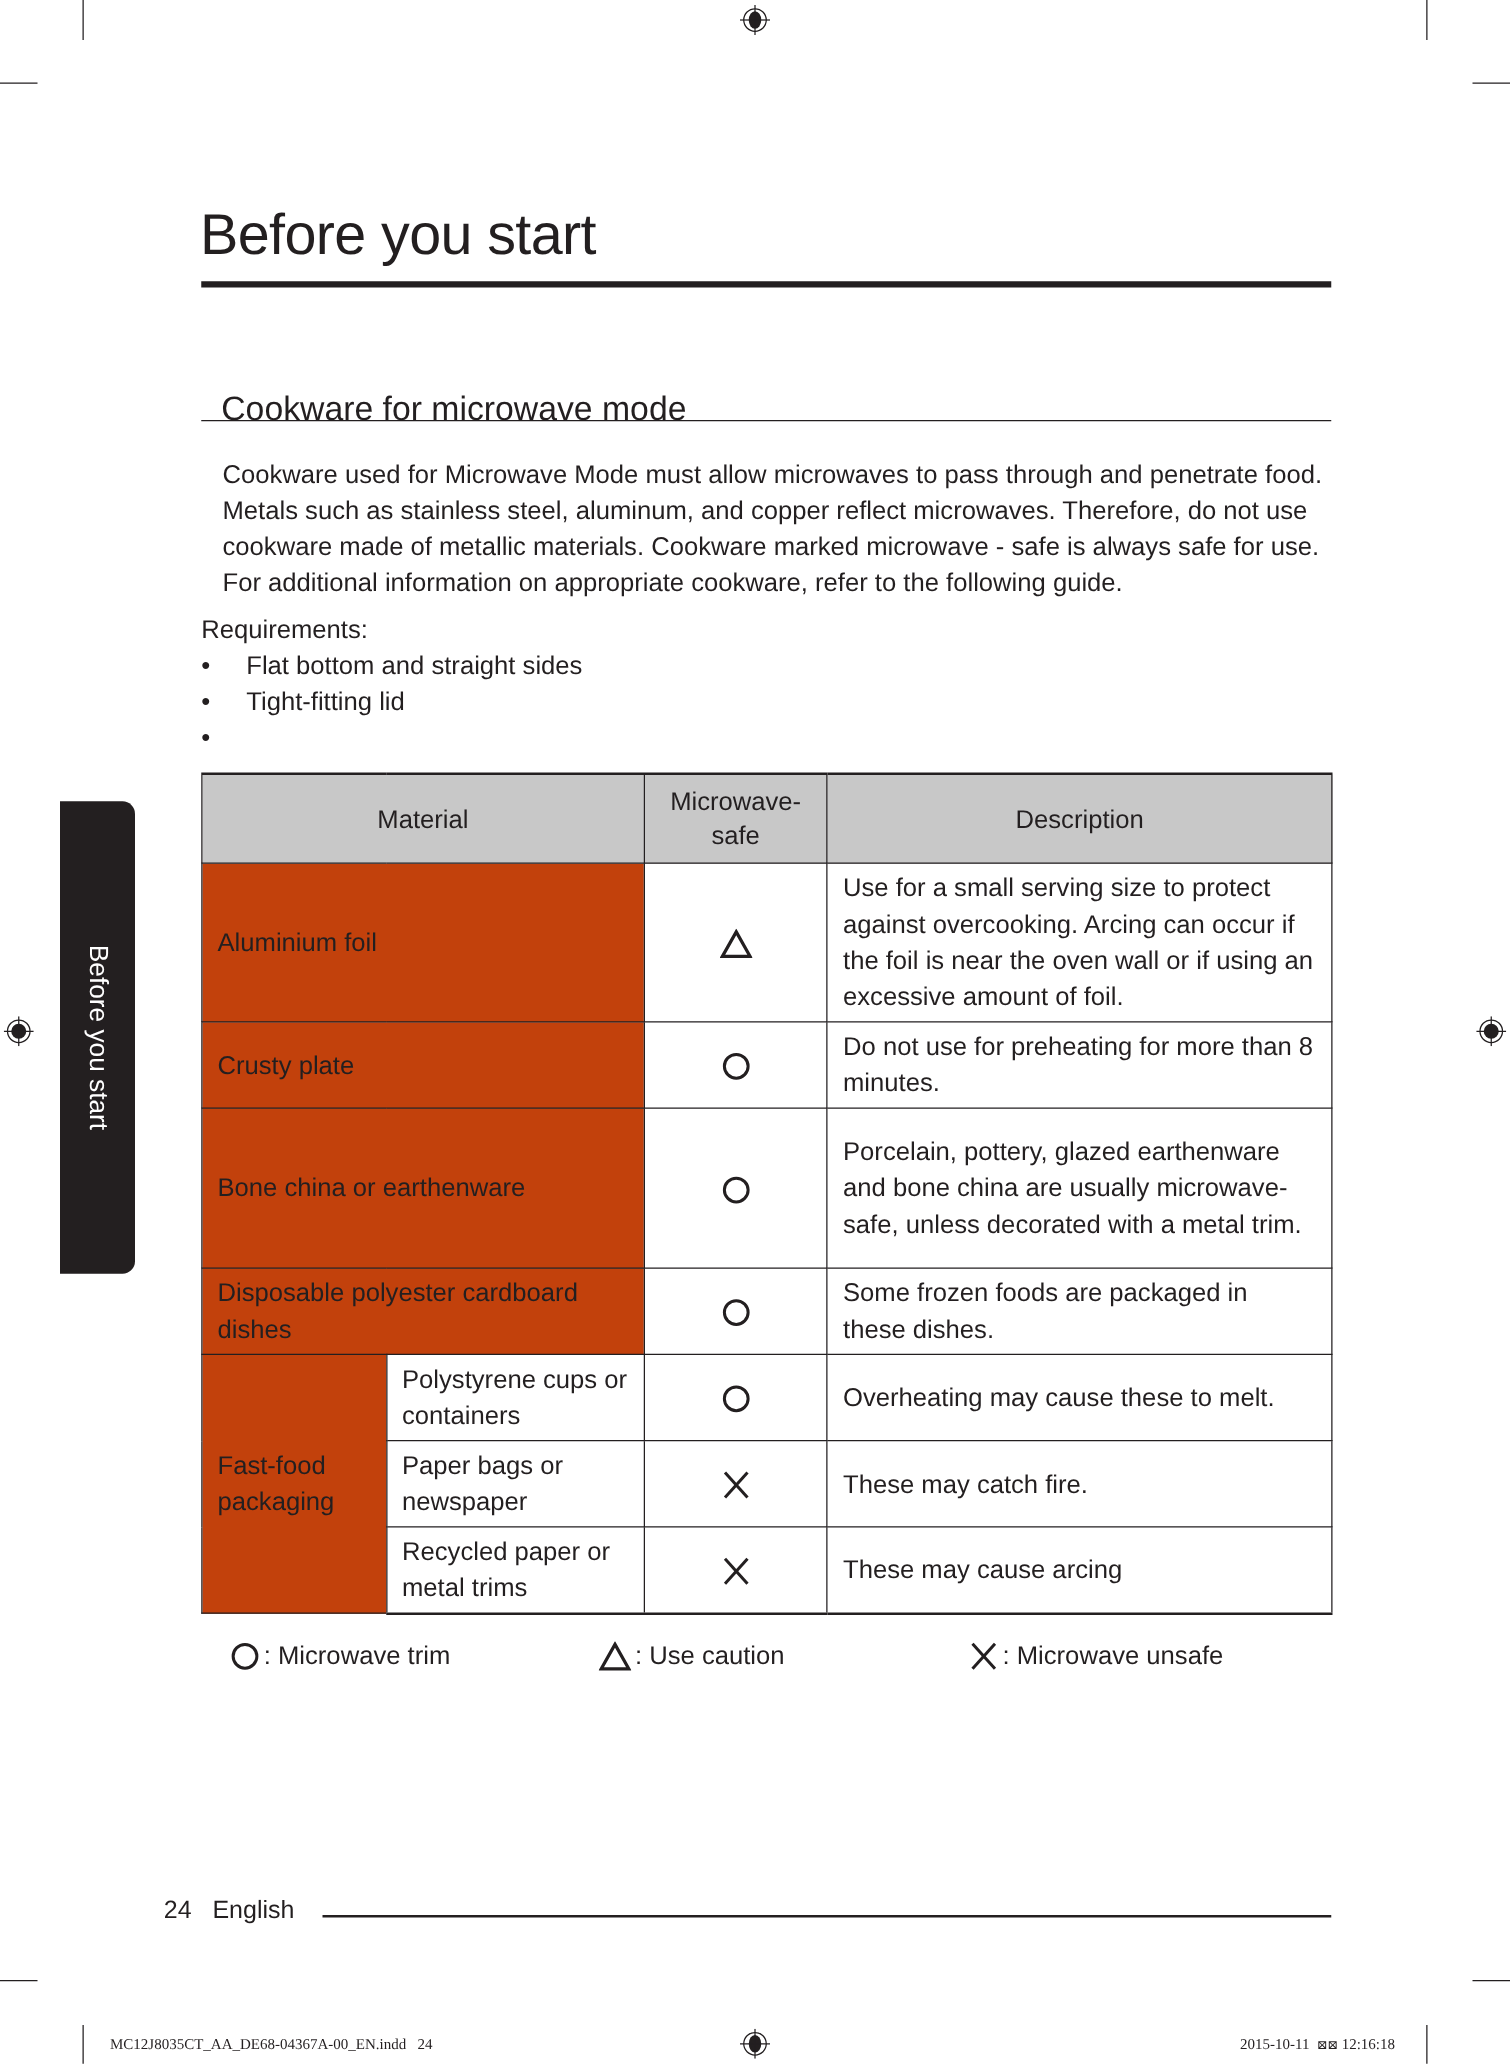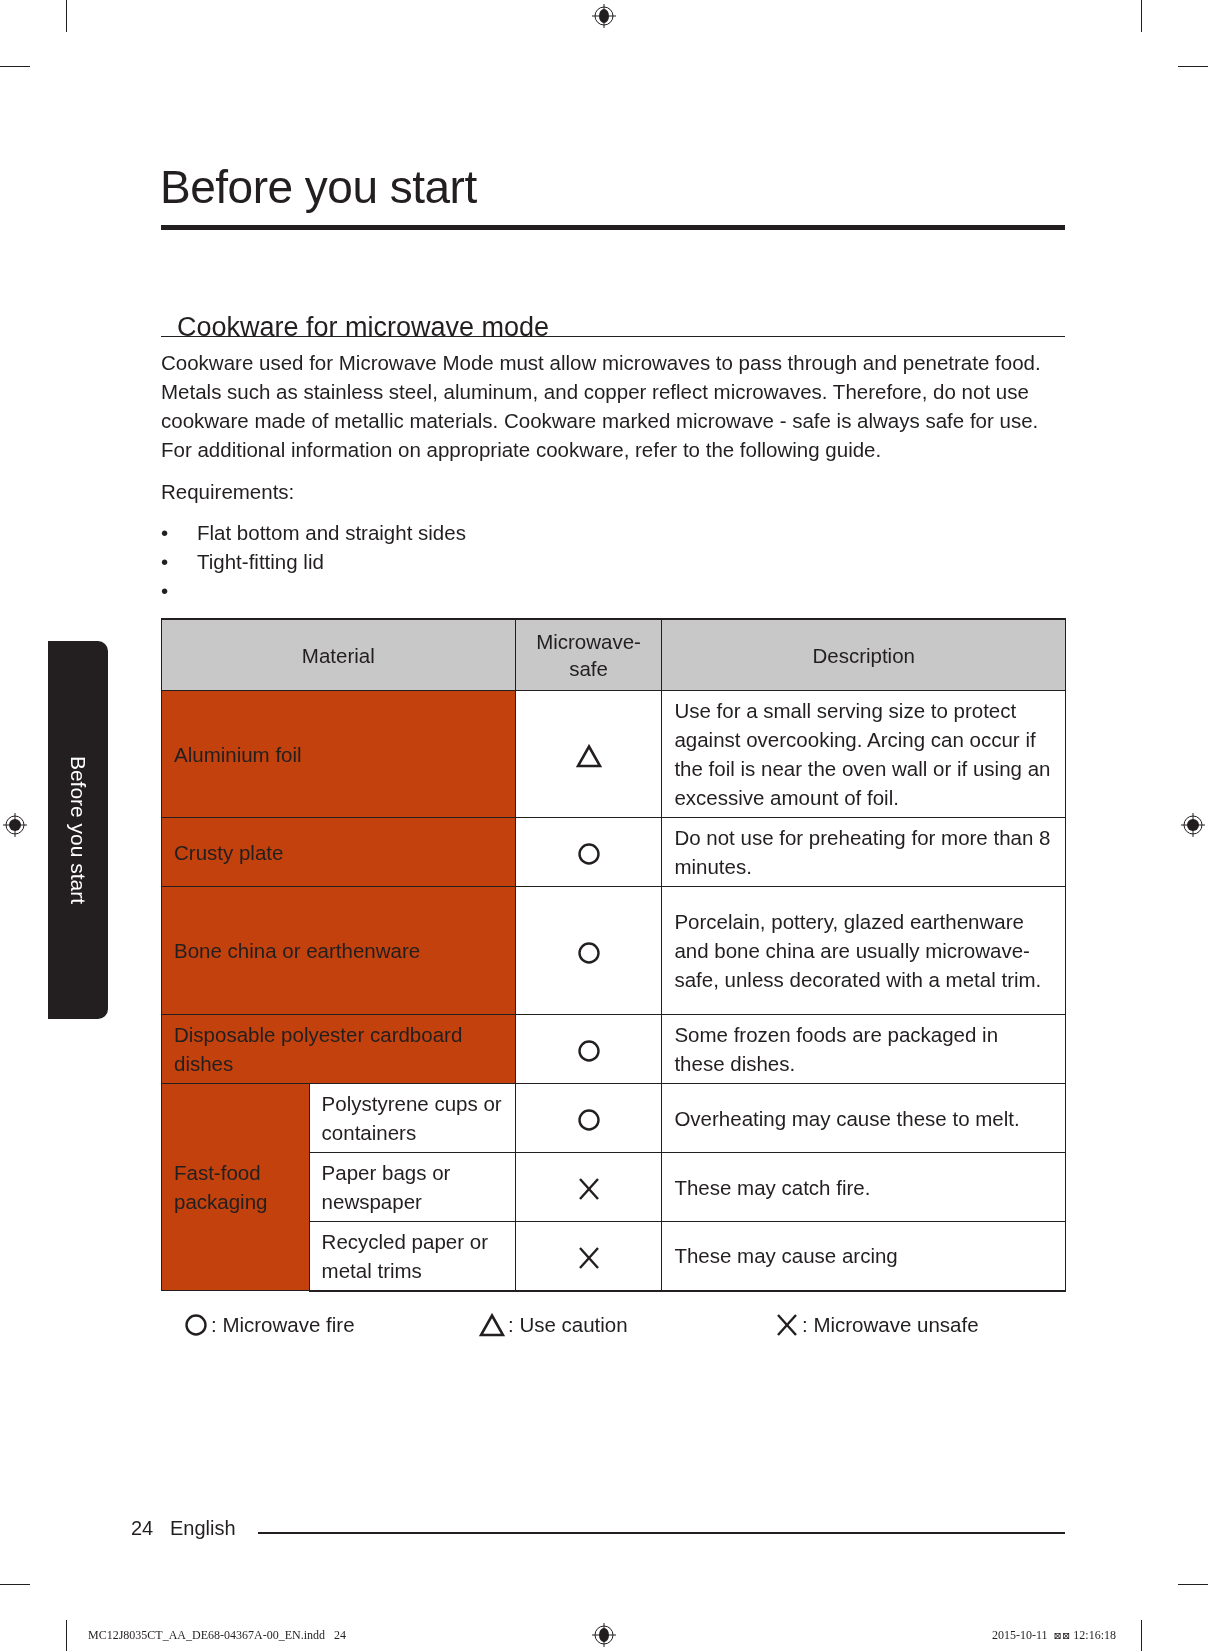--- a/index.html
+++ b/index.html
@@ -10,22 +10,22 @@
   .crop-h { position: absolute; height: 1px; background: #231f20; }
   .reg { position: absolute; width: 24px; height: 24px; }
 
   .page-title { position: absolute; left: 160px; top: 160px; font-size: 46px; font-weight: normal;
                 letter-spacing: -0.5px; color: #231f20; margin: 0; }
   .title-rule { position: absolute; left: 161px; top: 225px; width: 904px; height: 5px; background: #231f20; }
 
   .section-title { position: absolute; left: 161px; top: 296px; font-size: 27px; margin: 16px; font-weight: normal; color: #231f20; }
   .section-rule { position: absolute; left: 161px; top: 336px; width: 904px; height: 1px; background: #231f20; }
 
-  .intro { position: absolute; left: 161px; top: 348px; width: 910px; font-size: 20.5px; line-height: 29px; color: #231f20; margin: 0; }
-  .req-label { position: absolute; left: 161px; top: 480px; font-size: 20.5px; color: #231f20; margin: 0; }
+  .intro { position: absolute; left: 161px; top: 348px; width: 910px; font-size: 20.5px; line-height: 29px; color: #231f20; margin: 17px; }
+  .req-label { position: absolute; left: 161px; top: 492px; font-size: 20.5px; color: #231f20; margin: 0; }
   .req-list { position: absolute; left: 161px; top: 518px; margin: 0; padding: 0; list-style: none; font-size: 20.5px; line-height: 29px; }
   .req-list li { position: relative; padding-left: 36px; }
   .req-list li .bullet { position: absolute; left: 0; top: 0; }
 
   table.cook { position: absolute; left: 161px; top: 618px; width: 905px; border-collapse: collapse; font-size: 20.5px; color: #231f20; }
   table.cook th, table.cook td { border: 1px solid #231f20; padding: 0 12px; vertical-align: middle; line-height: 29px; }
   table.cook thead th { background: #c8c8c8; font-weight: normal; text-align: center; height: 70px; border-top: 2px solid #231f20; }
   table.cook td.mat { background: #c2410c; }
   table.cook td.sym { text-align: center; width: 122px; padding: 0; }
   table.cook td.desc { width: 382px; padding: 5px 12px; }
@@ -177,21 +177,21 @@
     </tr>
   </tbody>
 </table>
 
 <div class="legend" style="left:184px;">
   <span class="sym-slot" style="display: inline-flex; vertical-align: middle;">
       <svg width="24" height="24" viewBox="0 0 24 24">
         <circle cx="12" cy="12" r="9.5" fill="none" stroke="#231f20" stroke-width="2.4"></circle>
       </svg>
     </span>
-  <span>: Microwave fire</span>
+  <span>: Microwave trim</span>
 </div>
 <div class="legend" style="left:479px;">
   <span class="sym-slot" style="display: inline-flex; vertical-align: middle;">
       <svg width="26" height="24" viewBox="0 0 26 24">
         <polygon points="13,2.5 24,22 2,22" fill="none" stroke="#231f20" stroke-width="2.6" stroke-linejoin="miter"></polygon>
       </svg>
     </span>
   <span>: Use caution</span>
 </div>
 <div class="legend" style="left:775px;">

